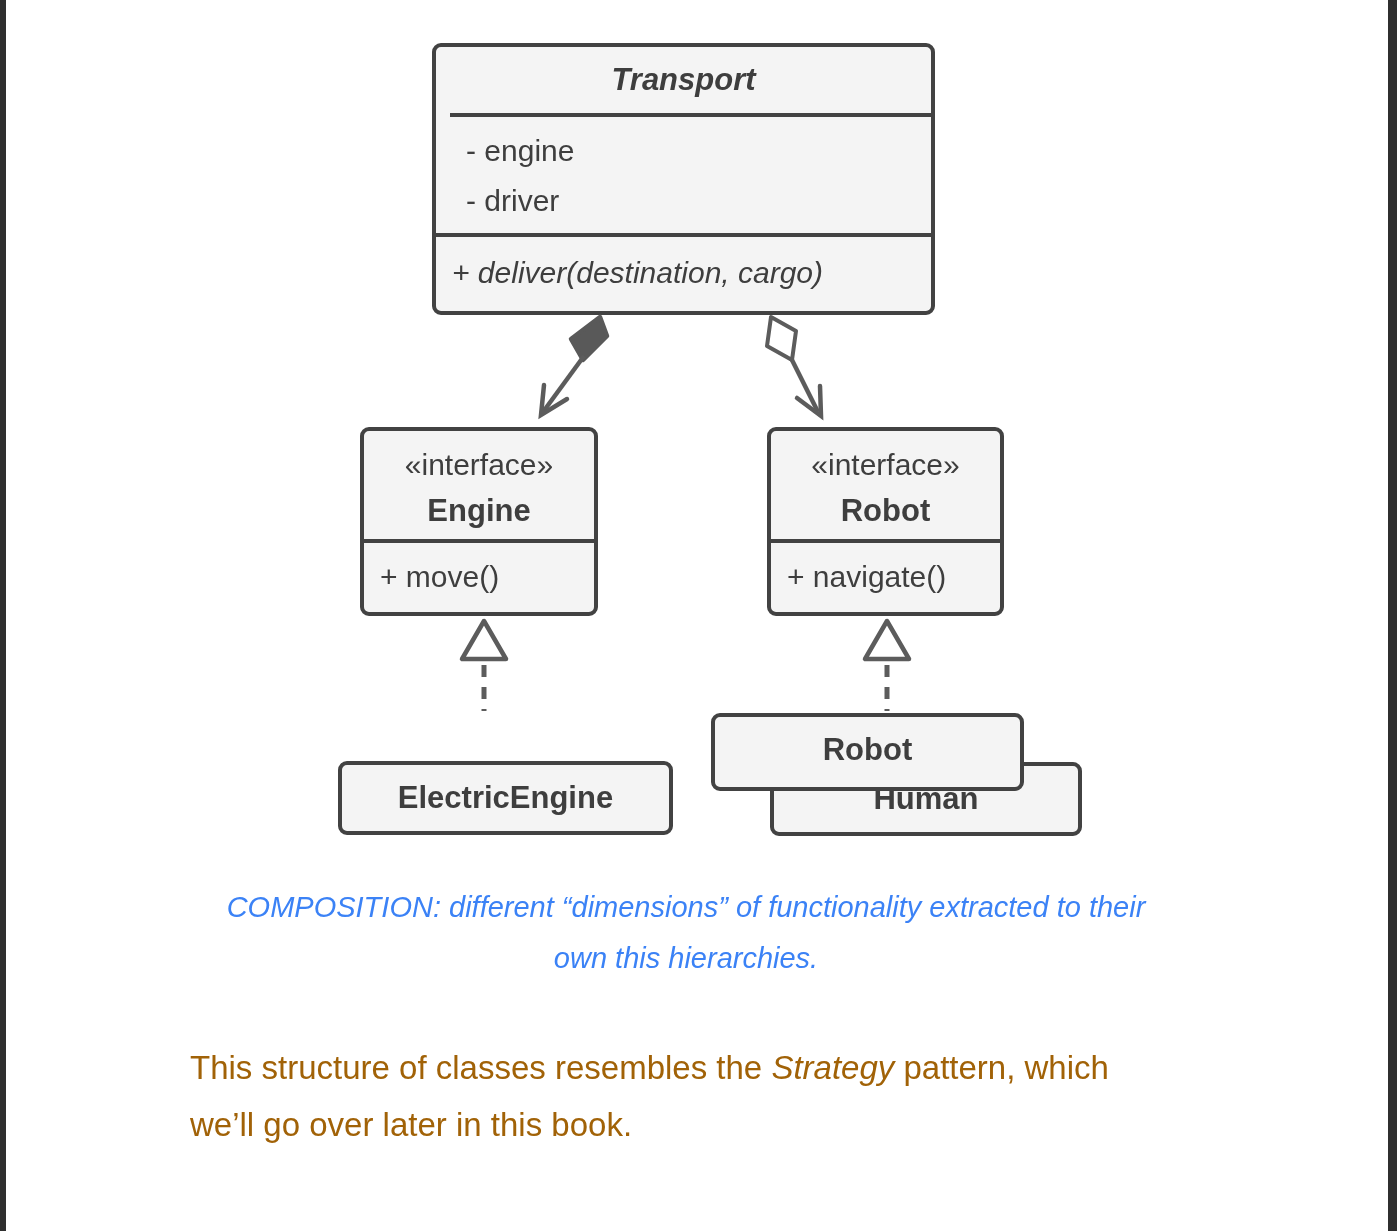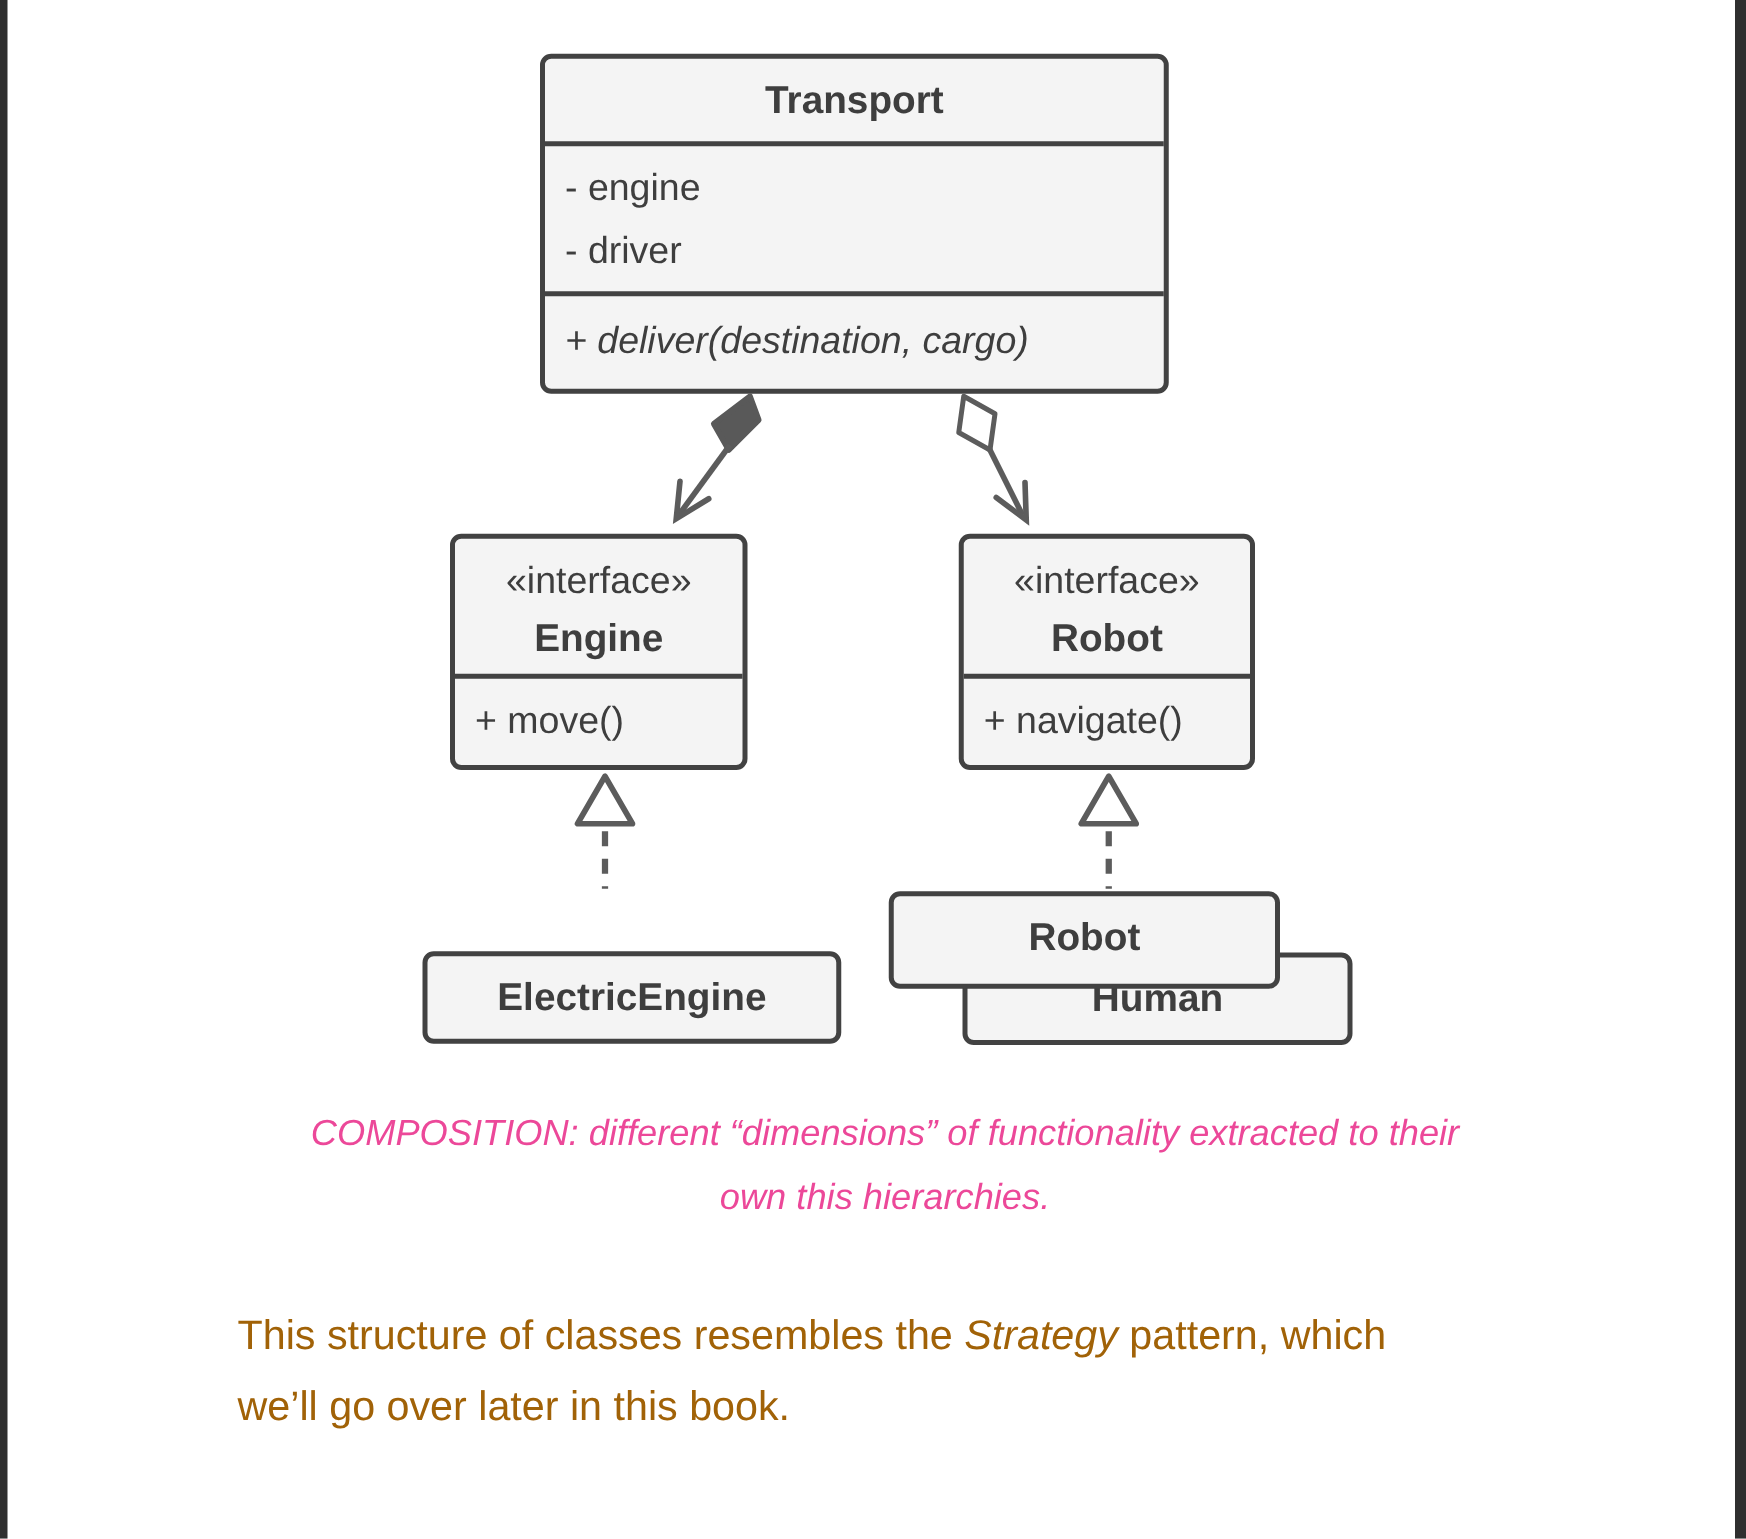--- a/index.html
+++ b/index.html
@@ -32,32 +32,33 @@
     color: #3e3e3e;
   }
 
   .cmp { box-sizing: border-box; }
   .cmp.divided { border-top: 4px solid #424242; }
 
   .class-title {
     text-align: center;
     font-weight: bold;
     font-size: 31px;
+    font-style: italic;
   }
 
   .member {
     font-size: 30px;
     padding-left: 16px;
     white-space: pre;
   }
 
   
   .box-transport { left: 432px; top: 43px; width: 503px; height: 272px; }
   .box-transport .cmp-title   { height: 66px; line-height: 66px; }
-  .box-transport .cmp-fields  { height: 120px; padding-top: 9px; }
+  .box-transport .cmp-fields  { height: 120px; padding-top: 9px; margin-left: 14px; }
   .box-transport .cmp-fields .member { line-height: 50px; }
   .box-transport .cmp-methods { height: 78px; }
   .box-transport .cmp-methods .member { line-height: 72px; font-style: italic; }
 
   
   .box-engine { left: 360px; top: 427px; width: 238px; height: 189px; }
   .box-driver { left: 767px; top: 427px; width: 237px; height: 189px; }
   .iface .cmp-title { height: 108px; padding-top: 12px; text-align: center; }
   .iface .stereotype { font-size: 30px; font-weight: normal; line-height: 44px; }
   .iface .iface-name { font-size: 31px; font-weight: bold; line-height: 48px; }
@@ -81,28 +82,28 @@
     position: absolute;
     left: 0; top: 0;
     width: 1397px; height: 1231px;
     z-index: 5;
     pointer-events: none;
   }
 
   
   .caption {
     position: absolute;
-    left: 88px;
+    left: 66px;
     top: 882px;
     width: 1240px;
     text-align: center;
     font-style: italic;
     font-size: 29px;
     line-height: 51px;
-    color: #ec4899;
+    color: #3b82f6;
   }
   .caption-line { white-space: pre; }
 
   .body-text {
     position: absolute;
     left: 190px;
     top: 1039px;
     font-size: 33px;
     line-height: 57px;
     color: #a16207;

